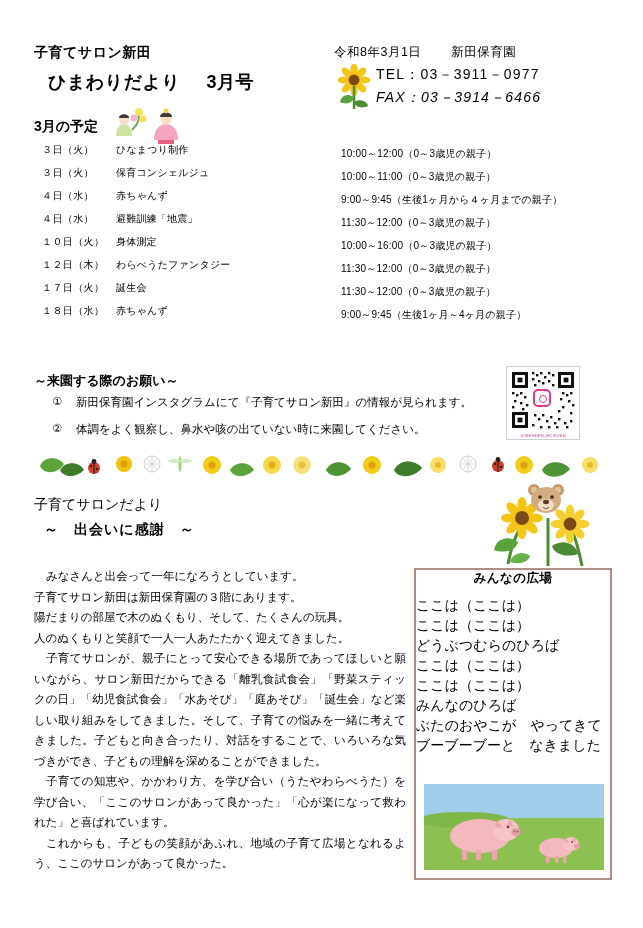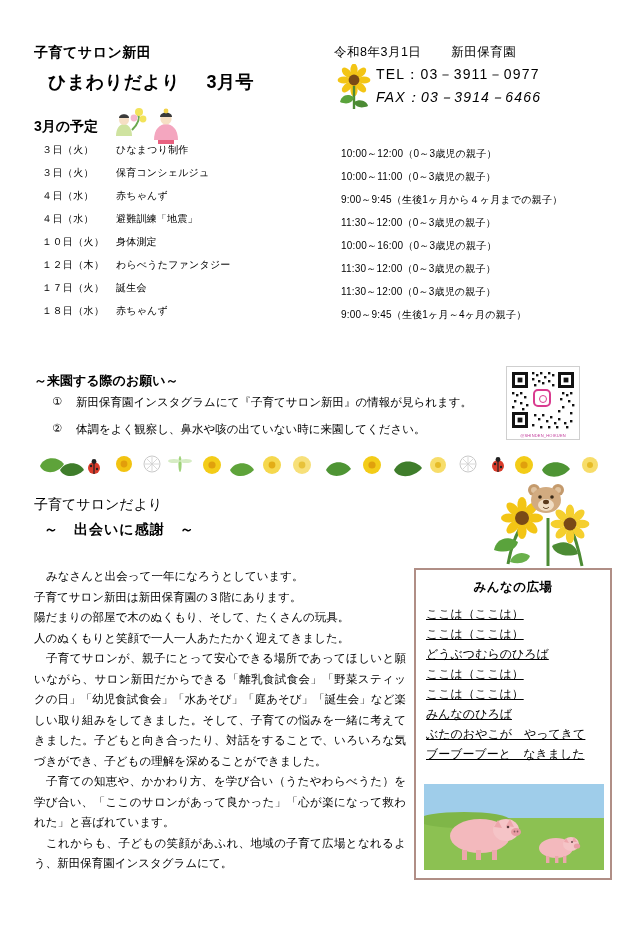--- a/index.html
+++ b/index.html
@@ -257,29 +257,26 @@
     width: 198px;
     height: 312px;
     border: 2px solid #b08e86;
     background: #ffffff;
     box-sizing: border-box;
   }
   .panel-title {
     text-align: center;
     font-size: 12.5px;
     font-weight: bold;
-    margin-top: 9px;
     letter-spacing: 0.5px;
   }
   .panel-lines {
     margin-top: 8px;
-    padding-left: 10px;
-    font-size: 12px;
+    font-size: 14px;
     line-height: 20px;
-    text-decoration: underline;
   }
   .panel-lines div { white-space: nowrap; }
   .pig-photo {
     position: absolute;
     left: 8px;
     bottom: 8px;
     width: 180px;
     height: 86px;
     overflow: hidden;
     background: linear-gradient(#8fc3e8 0%, #b6d9ef 38%, #8cc152 39%, #79b23f 100%);
@@ -564,21 +561,21 @@
   <div class="sec-salon-title">子育てサロンだより</div>
   <div class="sec-salon-sub">～　出会いに感謝　～</div>
 
   <div class="body-text">
     <p class="indent">みなさんと出会って一年になろうとしています。</p>
     <p>子育てサロン新田は新田保育園の３階にあります。</p>
     <p>陽だまりの部屋で木のぬくもり、そして、たくさんの玩具。</p>
     <p>人のぬくもりと笑顔で一人一人あたたかく迎えてきました。</p>
     <p class="indent">子育てサロンが、親子にとって安心できる場所であってほしいと願いながら、サロン新田だからできる「離乳食試食会」「野菜スティックの日」「幼児食試食会」「水あそび」「庭あそび」「誕生会」など楽しい取り組みをしてきました。そして、子育ての悩みを一緒に考えてきました。子どもと向き合ったり、対話をすることで、いろいろな気づきができ、子どもの理解を深めることができました。</p>
     <p class="indent">子育ての知恵や、かかわり方、を学び合い（うたやわらべうた）を学び合い、「ここのサロンがあって良かった」「心が楽になって救われた」と喜ばれています。</p>
-    <p class="indent">これからも、子どもの笑顔があふれ、地域の子育て広場となれるよう、新田保育園インスタグラムにて。</p>
+    <p class="indent">これからも、子どもの笑顔があふれ、地域の子育て広場となれるよう、ここのサロンがあって良かった。</p>
   </div>
 
   <svg class="bear-cluster" viewBox="0 0 130 95">
 
     <path d="M30 92 C34 70 40 58 46 50" stroke="#4c8b34" stroke-width="3" fill="none"></path>
     <path d="M70 94 C70 72 70 58 70 46" stroke="#4c8b34" stroke-width="3" fill="none"></path>
     <path d="M104 94 C100 74 96 62 92 54" stroke="#4c8b34" stroke-width="3" fill="none"></path>
 
     <path d="M40 70 C28 62 18 68 16 78 C28 82 38 78 40 70 Z" fill="#5aa33c"></path>
     <path d="M74 74 C86 66 98 72 100 82 C88 86 76 82 74 74 Z" fill="#4c8b34"></path>

